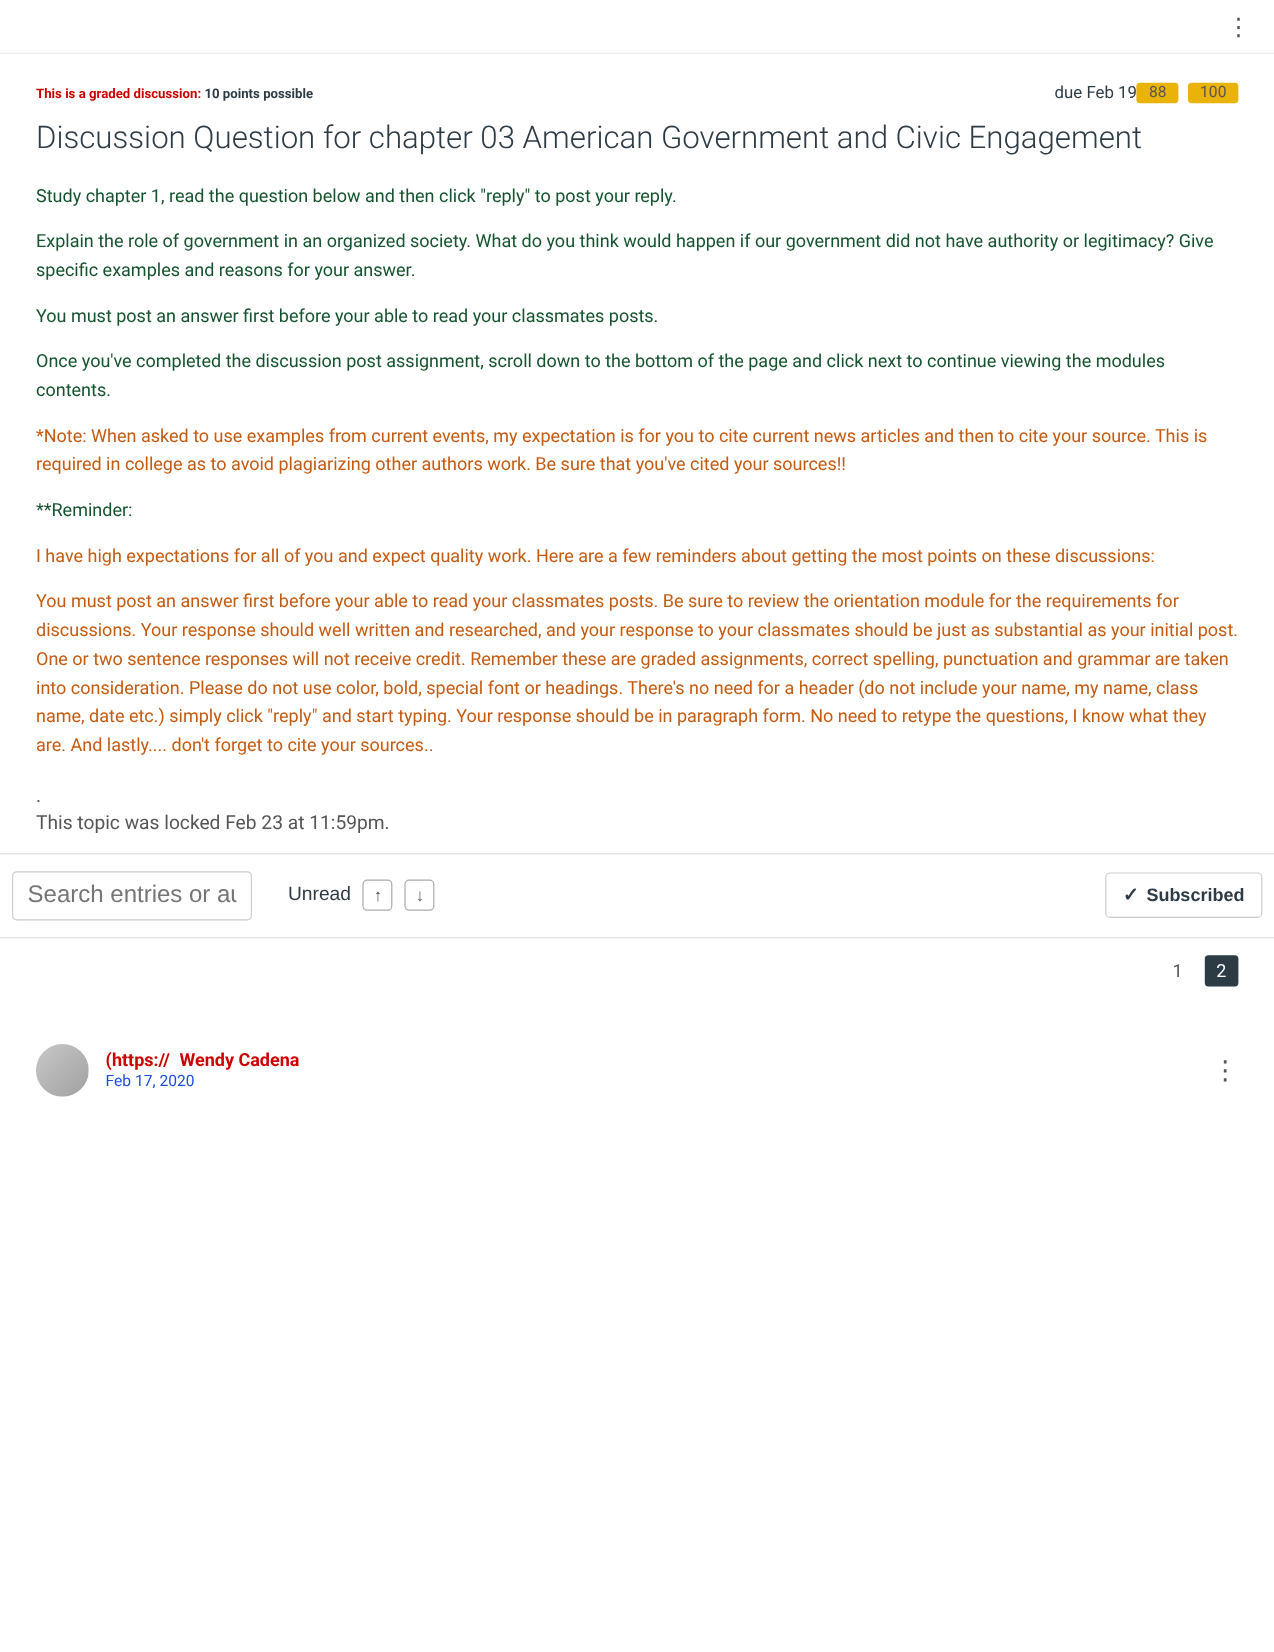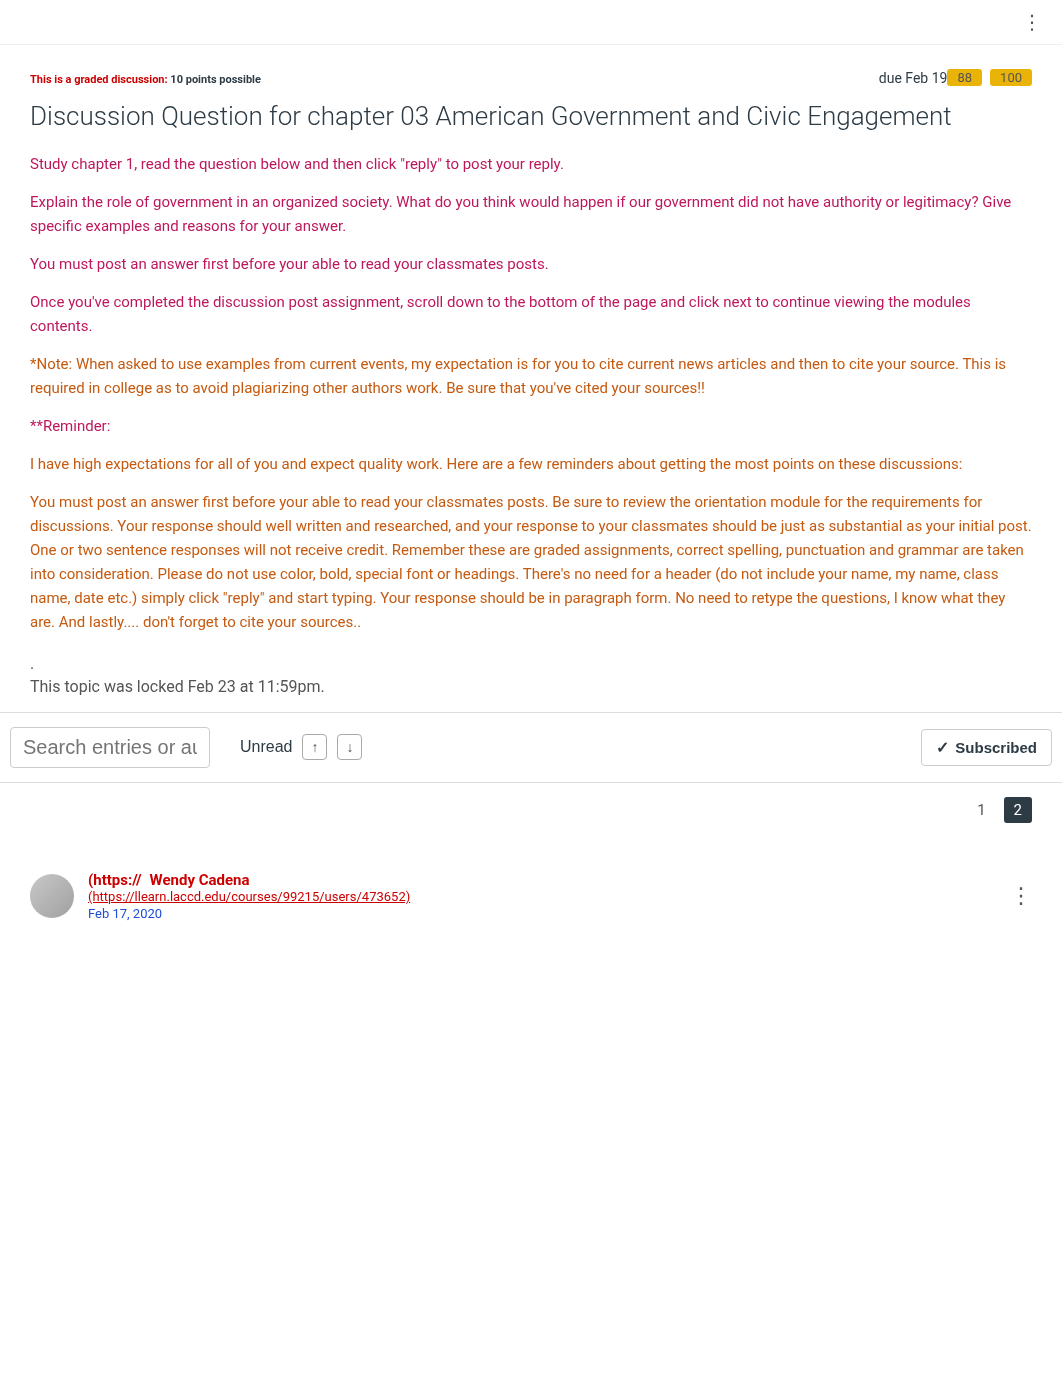--- a/index.html
+++ b/index.html
@@ -59,21 +59,21 @@
       font-weight: 300;
       margin-bottom: 18px;
       color: #2d3b45;
       clear: both;
       line-height: 1.3;
     }
     .discussion-body p {
       font-size: 15px;
       line-height: 1.6;
       margin-bottom: 14px;
-      color: #be185d;
+      color: #14532d;
     }
     .discussion-body p.orange-text {
       color: #c55a11;
     }
     .locked-notice {
       font-size: 16px;
       color: #555;
       margin-top: 4px;
       margin-bottom: 16px;
     }
@@ -274,18 +274,17 @@
 <div class="entry-section">
   <div class="entry-row">
     <div class="avatar">
       <div class="avatar-inner"></div>
     </div>
     <div class="entry-meta">
       <div style="display:flex; align-items:center; gap: 8px;">
         <span class="author-link">(https://</span>
         <span class="author-link">Wendy Cadena</span>
       </div>
-      <a class="author-url" href="#">(https://llearn.laccd.edu/courses/99215/users/473652)</a>
       <div class="entry-date">Feb 17, 2020</div>
     </div>
     <span class="entry-more">⋮</span>
   </div>
 </div>
 
 </body></html>

